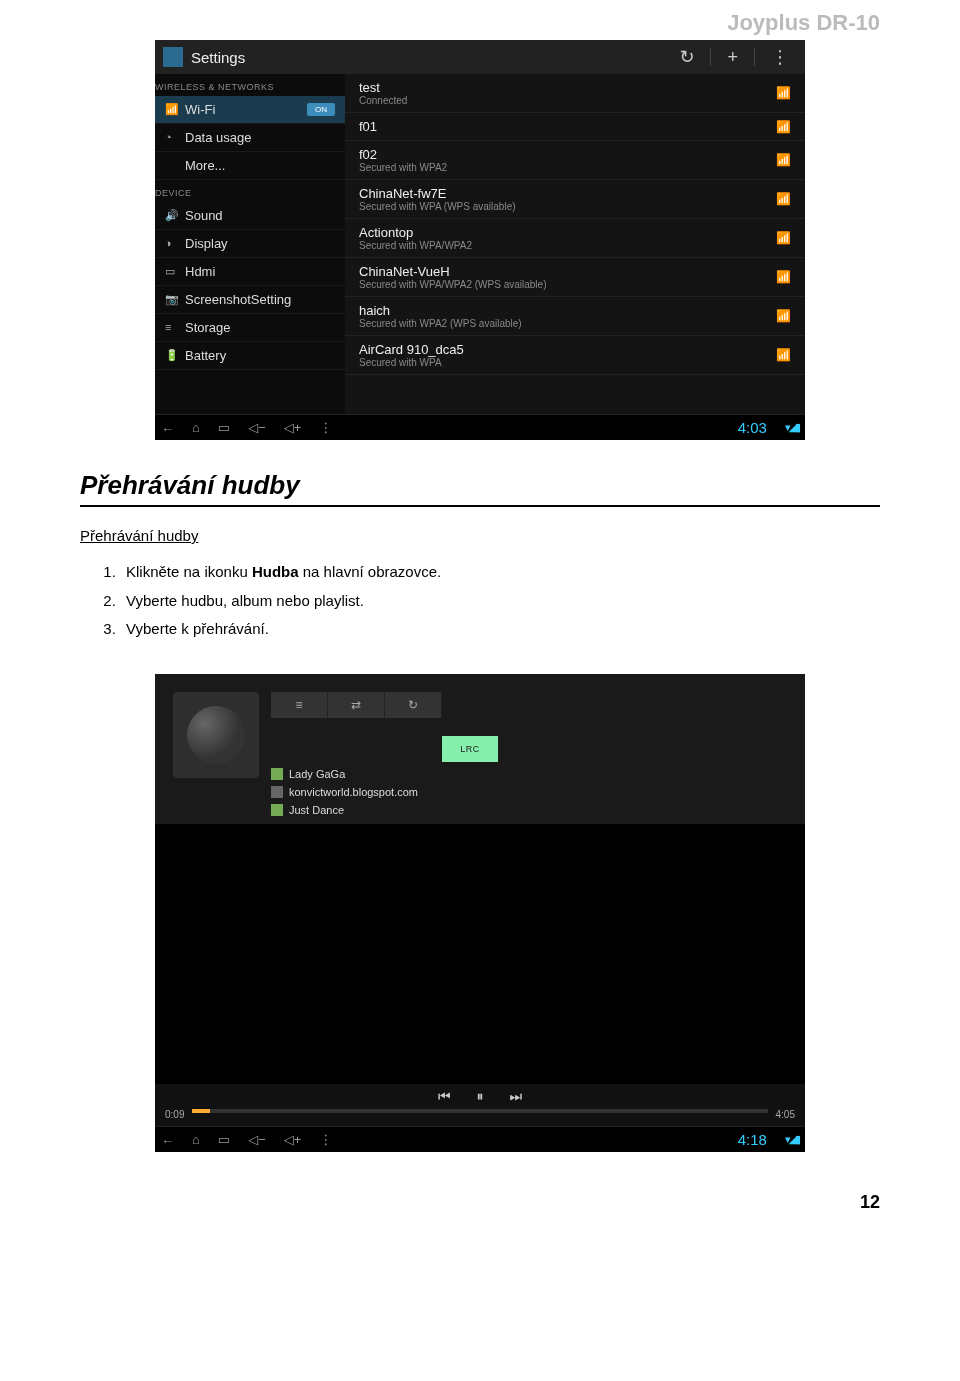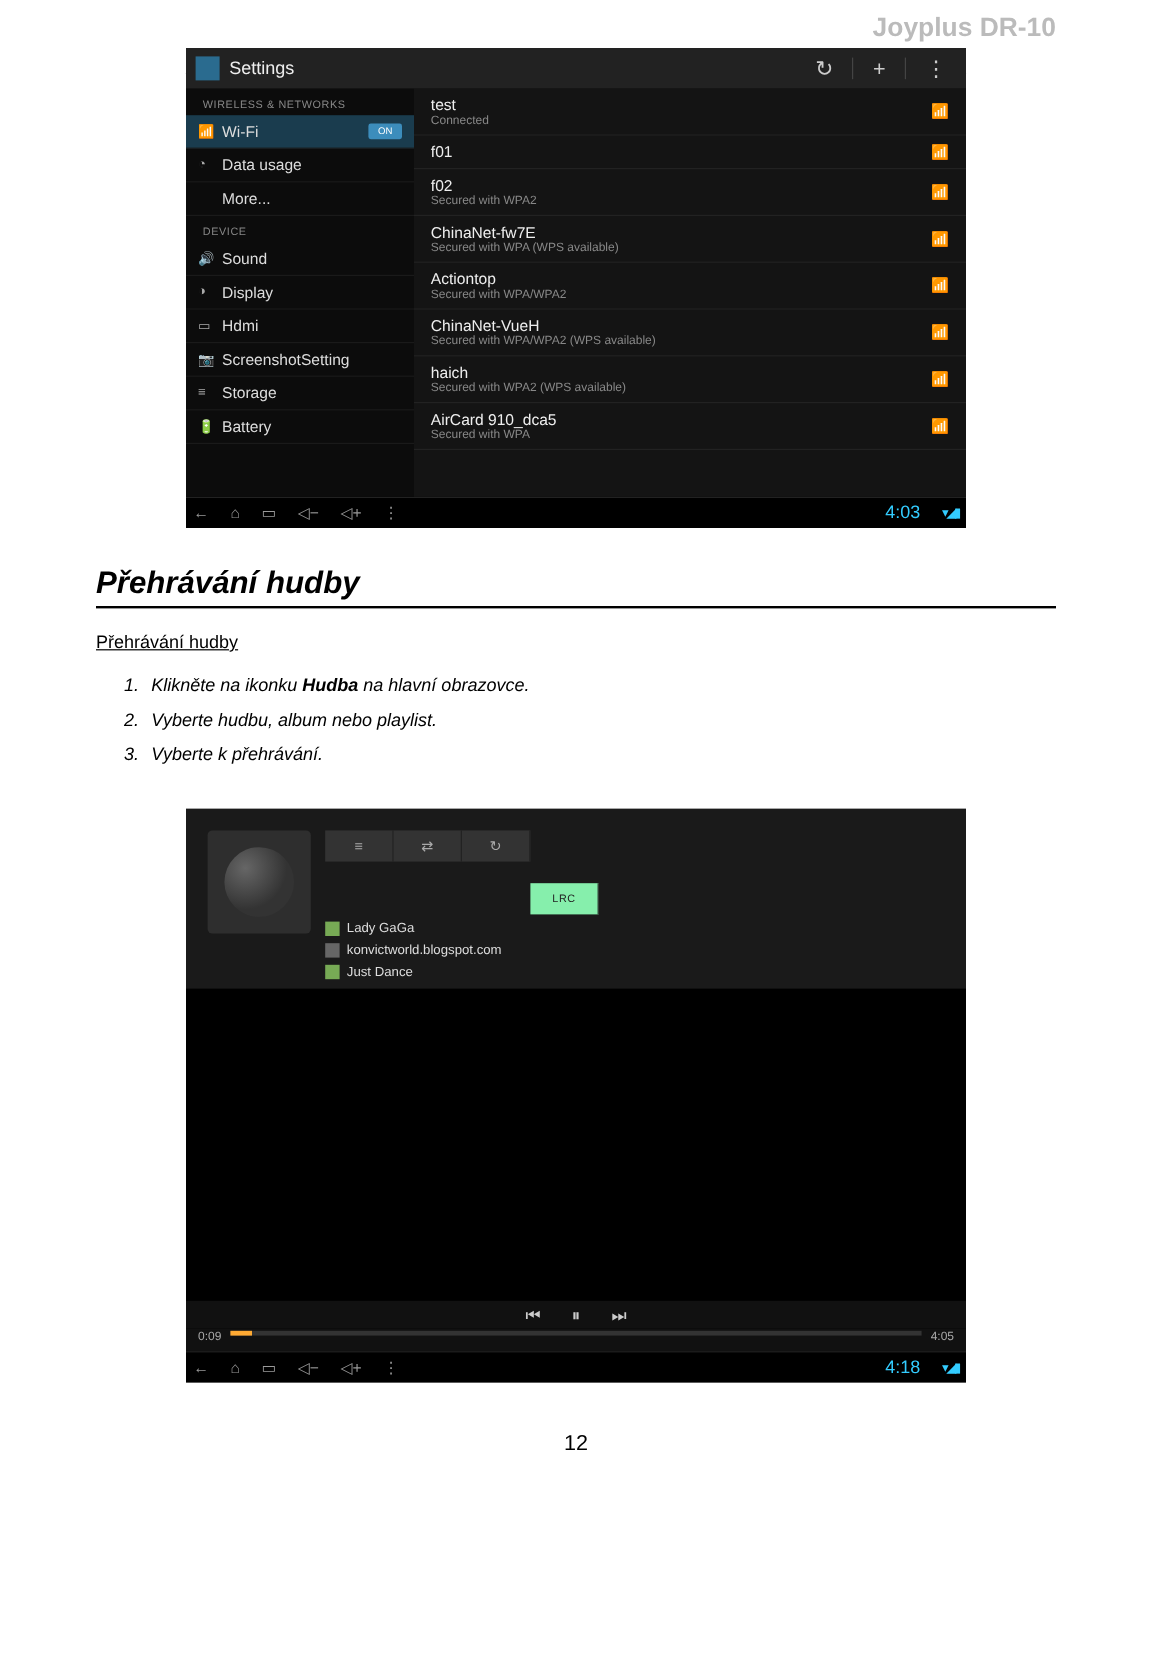--- a/index.html
+++ b/index.html
@@ -44,21 +44,21 @@
     background: #2a6b8f;
     display: inline-block;
   }
   .ss-header-title { font-size: 15px; color: #eee; }
   .ss-header-spacer { flex: 1; }
   .ss-header-btn { color: #ccc; padding: 0 8px; font-size: 18px; }
   .ss-header-sep { width: 1px; height: 18px; background: #444; }
   .ss-body { display: flex; background: #0c0c0c; min-height: 340px; }
   .ss-sidebar { width: 190px; background: #0c0c0c; }
   .ss-side-head {
-    font-size: 9px; color: #888; padding: 8px 10px 4px 14px;
+    font-size: 9px; color: #888; padding: 8px 10px 4px 0;
     letter-spacing: 0.5px;
   }
   .ss-side-item {
     display: flex; align-items: center; gap: 6px;
     padding: 6px 10px; color: #ddd; font-size: 13px;
     border-bottom: 1px solid #1a1a1a;
   }
   .ss-side-item.active { background: #1a3c4e; }
   .ss-side-icon { width: 14px; height: 14px; color: #aaa; font-size: 11px; display:inline-block; }
   .ss-toggle {
@@ -103,21 +103,20 @@
   .doc-subhead {
     font-size: 15px;
     text-decoration: underline;
     margin: 0 0 14px 0;
   }
   .doc-list {
     font-size: 15px;
     line-height: 1.9;
     padding-left: 40px;
     margin: 0 0 30px 0;
-    font-style: italic;
   }
   .doc-list li { padding-left: 6px; }
   
   .music-ss {
     width: 650px; margin: 0 auto 40px auto;
     background: #000; color: #fff; font-size: 12px;
     font-family: "Segoe UI", Arial, sans-serif;
   }
   .music-top {
     display: flex; align-items: flex-start; gap: 12px;
@@ -159,21 +158,21 @@
     background:#111; font-size:10px; color:#aaa;
   }
   .music-progress .bar {
     flex:1; height:4px; background:#333; position:relative;
   }
   .music-progress .bar::before {
     content:""; position:absolute; left:0; top:0; height:100%;
     width: 3%; background:#fa3;
   }
   .page-num {
-    text-align: center; font-size: 18px; font-weight: normal;
+    text-align: right; font-size: 18px; font-weight: bold;
     margin-top: 40px;
   }
 </style>
 </head>
 <body>
 
 <div class="page">
 
   <div class="header-brand">Joyplus DR-10</div>
 

